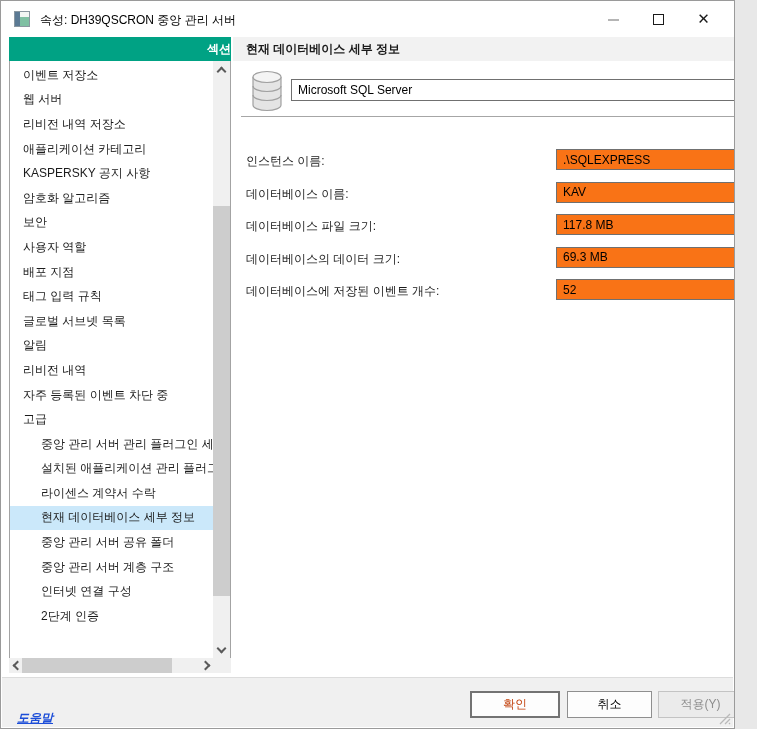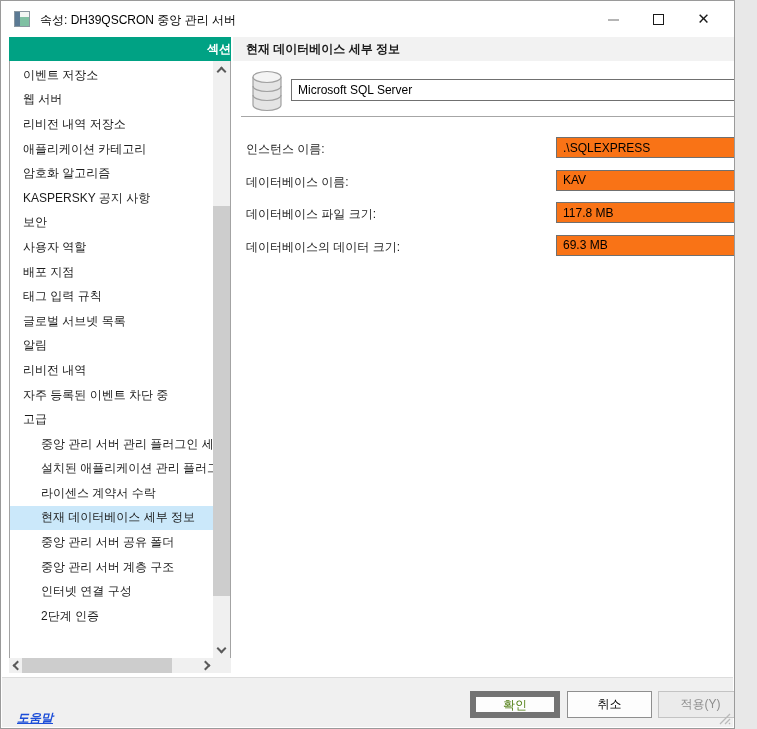--- a/index.html
+++ b/index.html
@@ -65,36 +65,36 @@
     position:absolute; left:232px; top:36px; width:521px; height:24px;
     background:#f2f2f2; font-weight:bold; line-height:24px; padding-left:13px; color:#1b1b1b;
   }
   .db-icon { position:absolute; left:247px; top:69px; width:38px; height:42px; }
   .provider-input {
     position:absolute; left:290px; top:78px; width:451px; height:22px;
     border:1px solid #707070; background:#fff; font-family:inherit; font-size:12px;
     padding:0 6px; color:#000;
   }
   .separator { position:absolute; left:240px; top:115px; width:501px; height:1px; background:#a6a6a6; }
-  .fields { position:absolute; left:245px; top:132px; width:497px; }
+  .fields { position:absolute; left:245px; top:144px; width:497px; }
   .field-row { position:relative; height:32.5px; }
   .field-label { position:absolute; left:0; top:8px; white-space:nowrap; }
   .field-input {
     position:absolute; left:310px; top:4px; width:187px; height:21px;
     border:1px solid #707070; background:#f97316; font-family:inherit; font-size:12px;
     padding:0 6px; color:#000;
   }
   
   .footer {
     position:absolute; left:1px; right:1px; top:676px; bottom:1px;
     background:#f0f0f0; border-top:1px solid #dcdcdc;
   }
   .help-link { position:absolute; left:15px; top:32px; color:#1d4ed8; font-weight:bold; text-decoration:underline; cursor:pointer;font-style:italic; }
   .btn { position:absolute; top:13px; height:27px; font-family:inherit; font-size:12px; text-align:center; cursor:default; }
-  .btn-ok { left:468px; width:90px; border:6px solid #737373; background:#fdfdfd; color:#4d7c0f; }
+  .btn-ok { left:468px; width:90px; border:2px solid #737373; background:#fdfdfd; color:#c2410c; }
   .btn-cancel { left:565px; width:85px; border:1px solid #8f8f8f; background:#fdfdfd; color:#000; }
   .btn-apply { left:656px; width:85px; border:1px solid #c3c3c3; background:#ebebeb; color:#8d8d8d; }
   .grip { position:absolute; right:2px; bottom:2px; width:12px; height:12px; }
 </style>
 </head>
 <body>
 
 <div class="window">
 
   <div class="titlebar">
@@ -108,22 +108,22 @@
     <div class="win-btn btn-close"><span class="glyph-close">✕</span></div>
   </div>
 
   <div class="sidebar-header" id="teal-header" style="background: rgb(0, 162, 132); text-align: right;">섹션</div>
   <div class="list-panel">
     <div class="list-inner">
         <div class="item">이벤트 저장소</div>
         <div class="item">웹 서버</div>
         <div class="item">리비전 내역 저장소</div>
         <div class="item">애플리케이션 카테고리</div>
+        <div class="item">KASPERSKY 공지 사항</div>
         <div class="item">암호화 알고리즘</div>
-        <div class="item">KASPERSKY 공지 사항</div>
         <div class="item">보안</div>
         <div class="item">사용자 역할</div>
         <div class="item">배포 지점</div>
         <div class="item">태그 입력 규칙</div>
         <div class="item">글로벌 서브넷 목록</div>
         <div class="item">알림</div>
         <div class="item">리비전 내역</div>
         <div class="item">자주 등록된 이벤트 차단 중</div>
         <div class="item">고급</div>
         <div class="item sub">중앙 관리 서버 관리 플러그인 세부 정보</div>
@@ -179,20 +179,24 @@
         <input class="field-input" readonly="" value="KAV" style="">
       </div>
       <div class="field-row">
         <div class="field-label">데이터베이스 파일 크기:</div>
         <input class="field-input" readonly="" value="117.8 MB" style="">
       </div>
       <div class="field-row">
         <div class="field-label">데이터베이스의 데이터 크기:</div>
         <input class="field-input" readonly="" value="69.3 MB" style="">
       </div>
+      <div class="field-row">
+        <div class="field-label">데이터베이스에 저장된 이벤트 개수:</div>
+        <input class="field-input" readonly="" value="52" style="">
+      </div>
     </div>
 
   <div class="footer">
     <a class="help-link">도움말</a>
     <button class="btn btn-ok">확인</button>
     <button class="btn btn-cancel">취소</button>
     <button class="btn btn-apply" disabled="">적용(Y)</button>
     <svg class="grip" width="12" height="12" viewBox="0 0 12 12">
       <path d="M11 1 L1 11 M11 6 L6 11 M11 10 L10 11" stroke="#b9b9b9" stroke-width="1.3" fill="none"></path>
     </svg>

